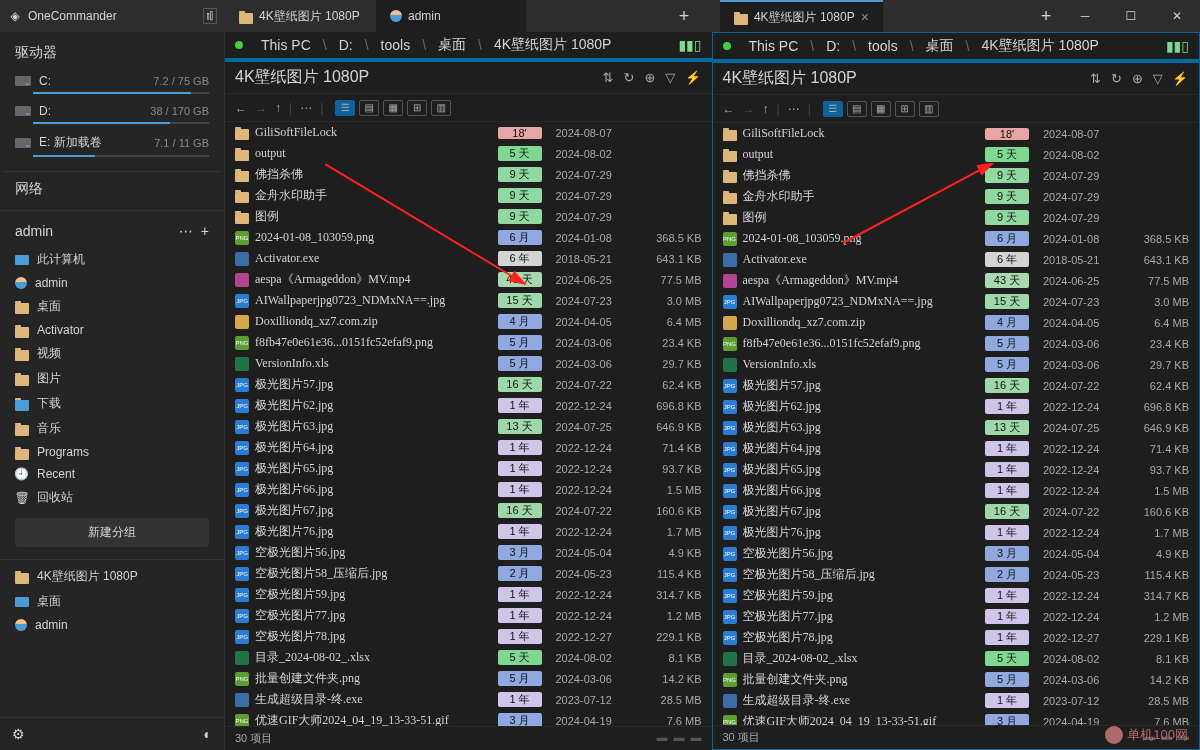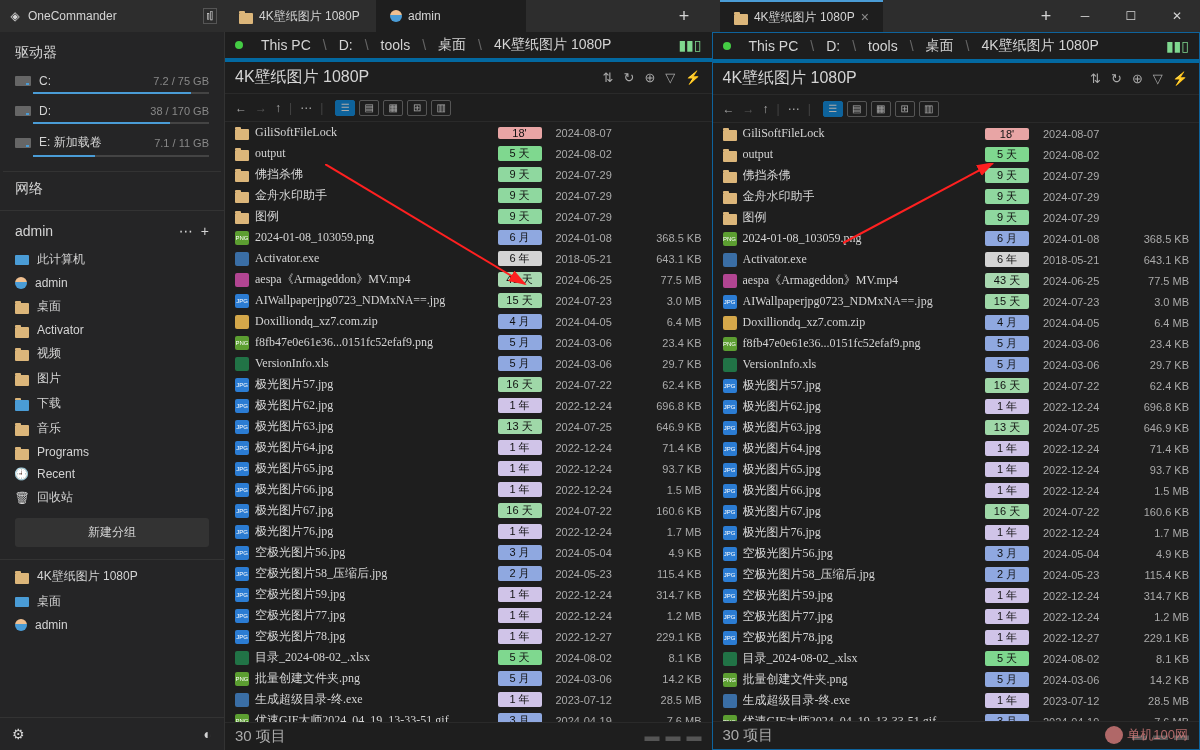--- a/index.html
+++ b/index.html
@@ -42,21 +42,21 @@
 .pane-toolbar .sep { color: #444; }
 .pane-toolbar .views { display: flex; gap: 4px; margin-left: 4px;}
 .view-btn { width: 20px; height: 16px; border: 1px solid #555; border-radius: 2px; cursor: pointer; display: flex; align-items: center; justify-content: center; font-size: 10px;}
 .view-btn.active { background: #0e639c; border-color: #0e639c; }
 .file-list { flex: 1; overflow-y: auto; font-size: 12px; position: relative;}
 .file-row { display: flex; align-items: center; padding: 2px 10px; gap: 6px; height: 21px; cursor: pointer; }
 .file-row .name { flex: 1; white-space: nowrap; overflow: hidden; text-overflow: ellipsis; font-family: Liberation Serif, serif; }
 .file-row .age { width: 44px; text-align: center; border-radius: 2px; font-size: 11px; margin-right: 8px; color: #111; }
 .file-row .date { width: 80px; color: #aaa; font-size: 11px; }
 .file-row .size { width: 60px; text-align: right; color: #aaa; font-size: 11px; }
-.pane-status { padding: 4px 10px; border-top: 1px solid #2a2a2a; font-size: 15px; color: #aaa; display: flex; min-height: 22px;}
+.pane-status { padding: 4px 10px; border-top: 1px solid #2a2a2a; font-size: 11px; color: #aaa; display: flex; min-height: 22px;}
 .pane-status .right { margin-left: auto; display:flex; gap:6px; color: #555;}
 .icon-folder { background: #dcb67a; width: 14px; height: 11px; border-radius: 1px; position: relative; top: 2px;}
 .icon-folder::before { content: ""; position: absolute; top: -2px; left: 0; width: 6px; height: 2px; background: #dcb67a; border-radius: 1px 1px 0 0;}
 .icon-jpg { background: #2b7cd3; width: 14px; height: 14px; border-radius: 2px; font-size: 6px; color: #fff; display:flex; align-items:center; justify-content:center;}
 .icon-png { background: #5c9e31; width: 14px; height: 14px; border-radius: 2px; font-size: 6px; color: #fff; display:flex; align-items:center; justify-content:center;}
 .icon-exe { background: #3a6ea5; width: 14px; height: 14px; border-radius: 2px;}
 .icon-mp4 { background: #b24592; width: 14px; height: 14px; border-radius: 2px;}
 .icon-zip { background: #d4a74a; width: 14px; height: 14px; border-radius: 2px;}
 .icon-xls { background: #217346; width: 14px; height: 14px; border-radius: 2px;}
 .arrow { position: absolute; pointer-events: none; }

